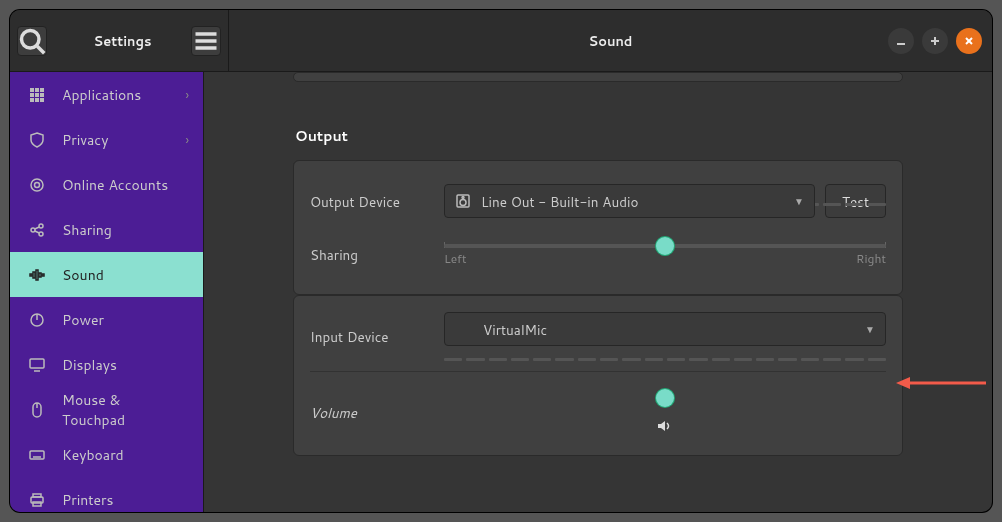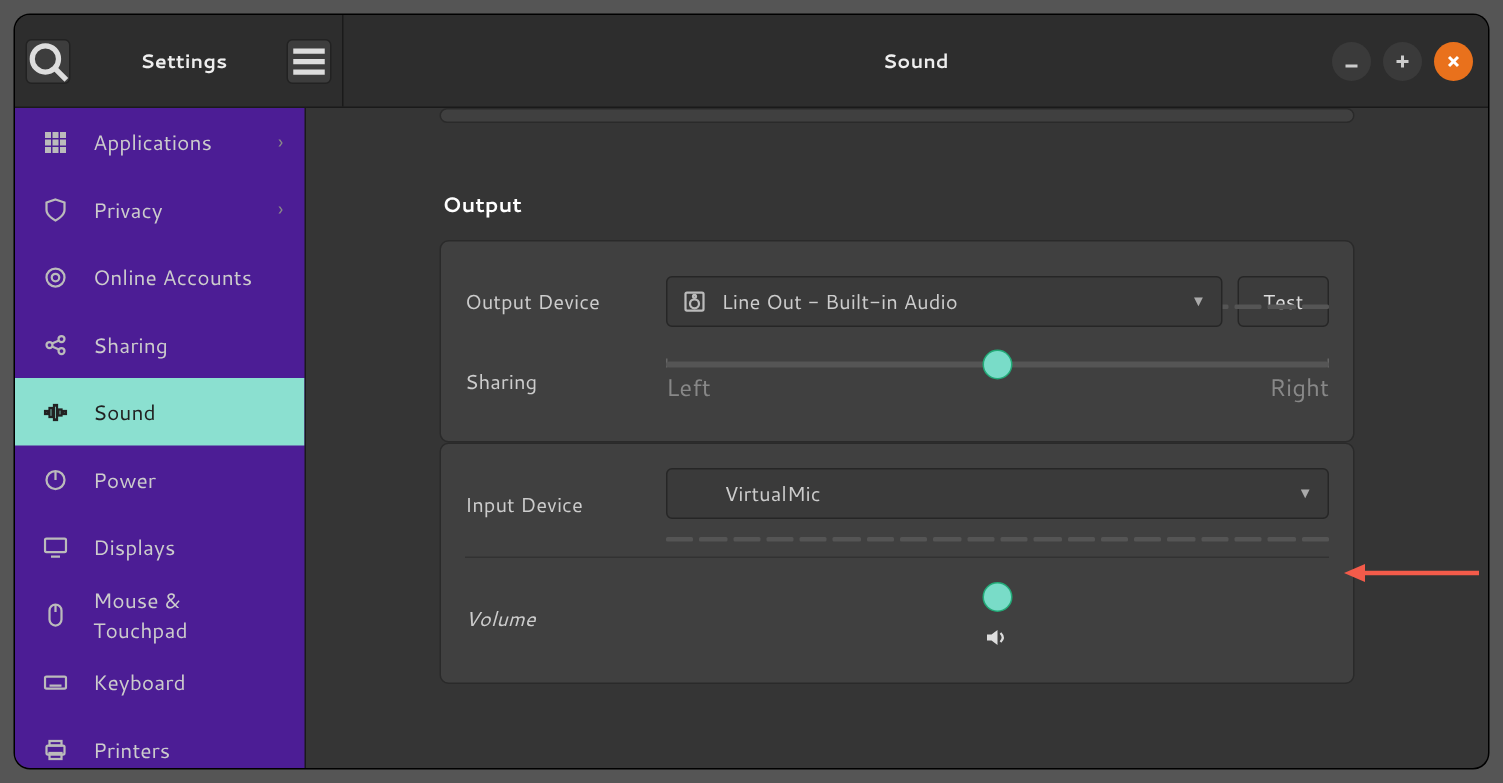--- a/index.html
+++ b/index.html
@@ -69,21 +69,21 @@
   position: relative; height: 4px; background: #555; border-radius: 2px; margin: 10px 0 2px 0;
 }
 .slider-fill { position:absolute; left:0; top:0; bottom:0; background:#79dcc8; border-radius:2px; }
 .slider-knob {
   position: absolute; top: 50%; width: 18px; height: 18px; background: #79dcc8;
   border-radius: 50%; transform: translate(-50%, -50%); box-shadow: 0 0 0 1px #2a7; cursor:pointer;
 }
 .balance-ticks { position: relative; height: 8px; }
 .balance-ticks .tick-l { position:absolute; left:0; width:1px; height:6px; background:#666; }
 .balance-ticks .tick-r { position:absolute; right:0; width:1px; height:6px; background:#666; }
-.balance-labels { display: flex; justify-content: space-between; color:#888; font-size: 16px; margin-top:2px; }
+.balance-labels { display: flex; justify-content: space-between; color:#888; font-size: 12px; margin-top:2px; }
 .vol-row { display:flex; align-items:center; gap:14px; }
 .vol-slider { flex:1; }
 .vol-icon { color:#ccc; width: 18px; }
 .annot-arrow {
   position: absolute; top: 362px; left: 886px; width: 90px; height: 14px;
 }
 .annot-arrow svg { width: 100%; height: 100%; }
 </style>
 </head>
 <body>

